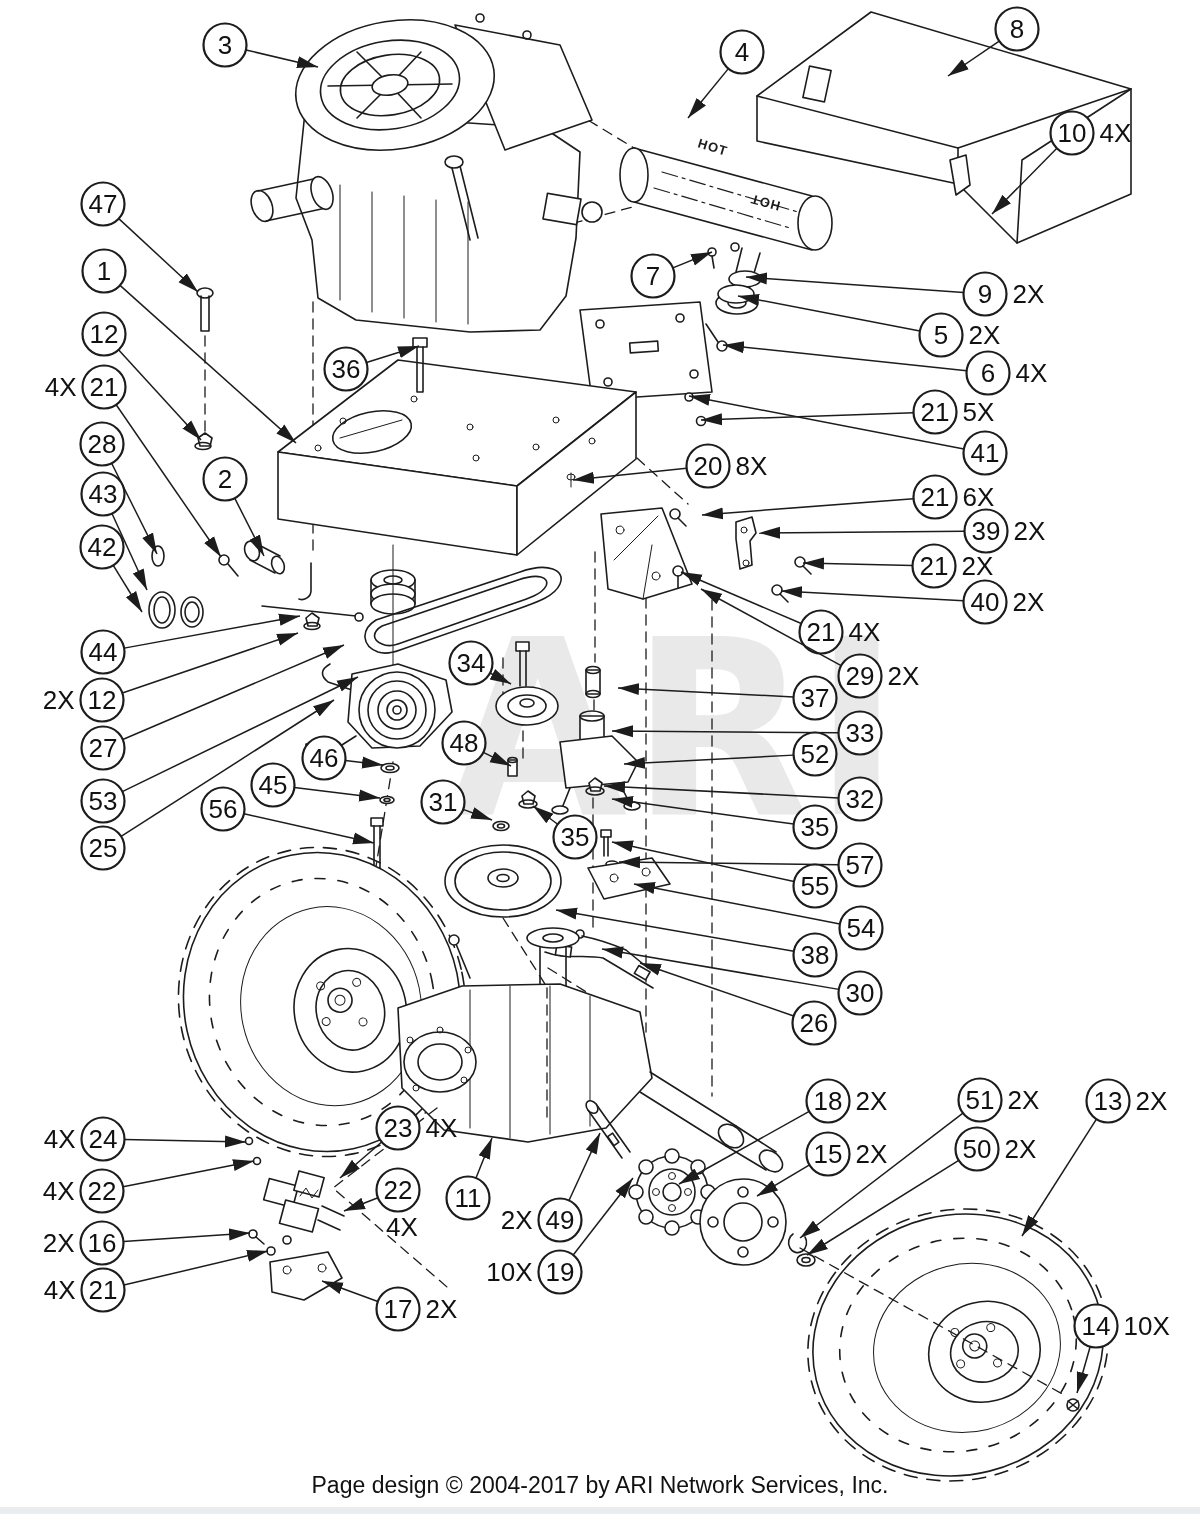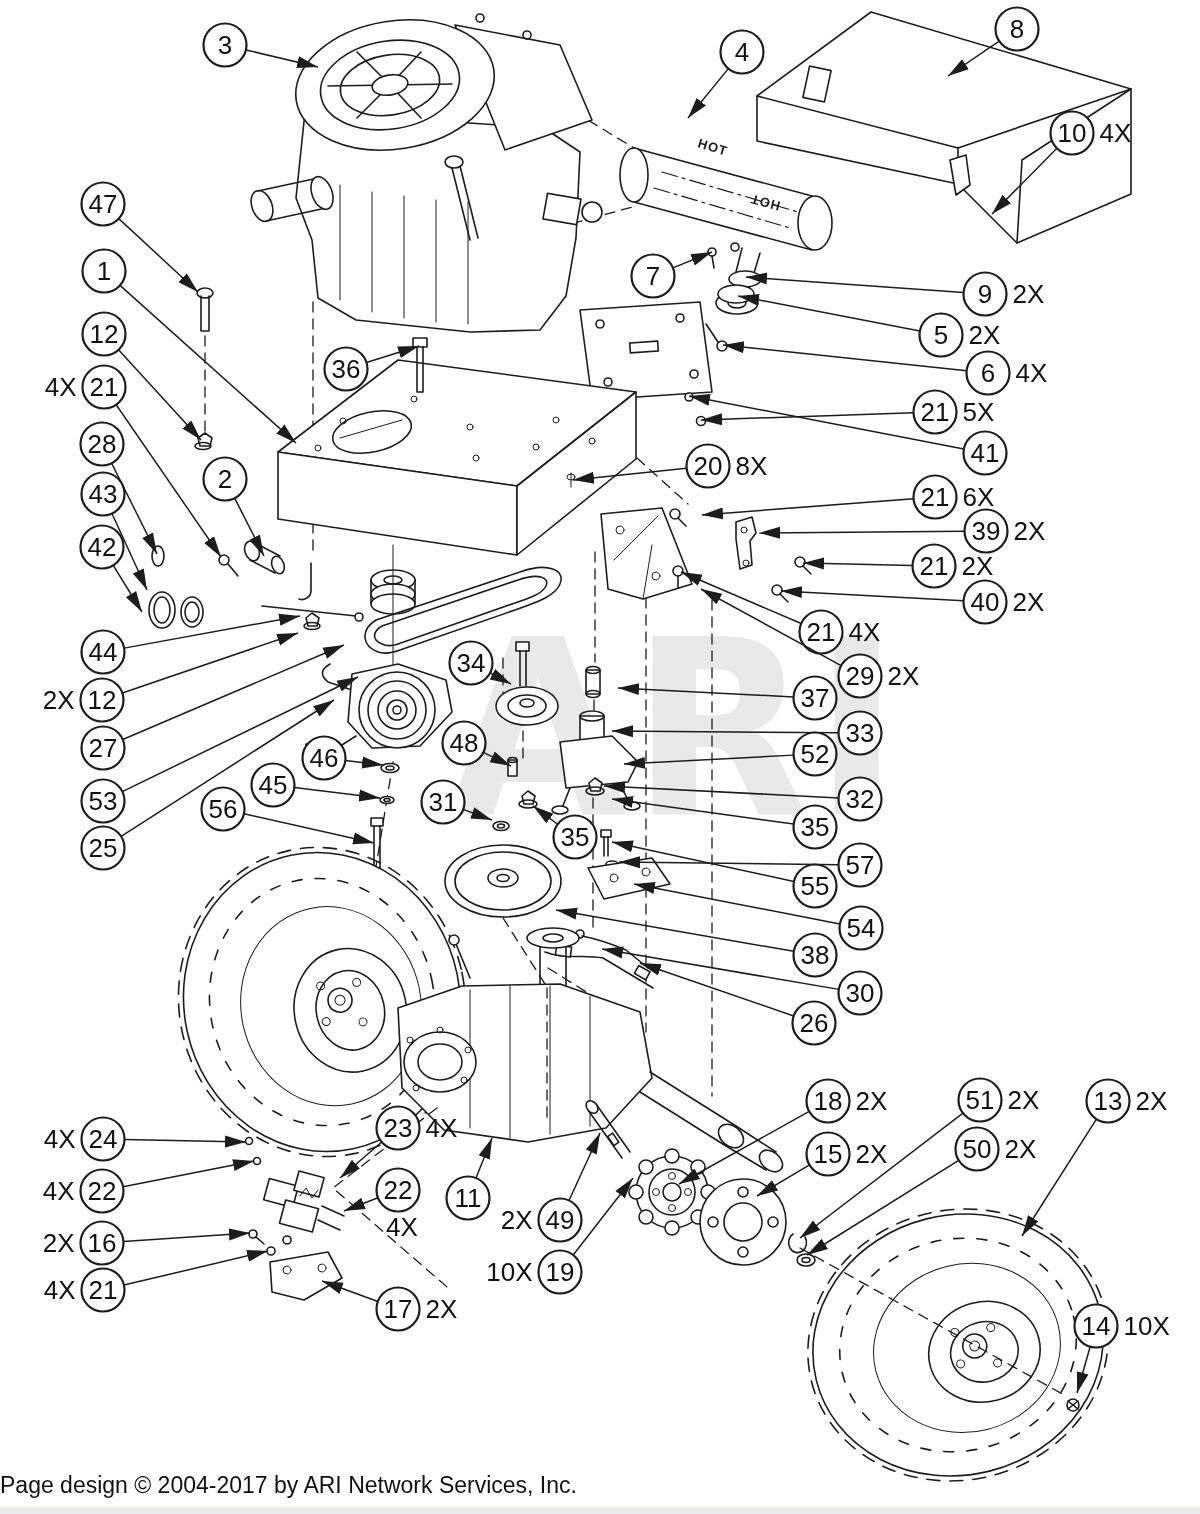--- a/index.html
+++ b/index.html
@@ -13,21 +13,21 @@
   svg.diagram .w{fill:#ffffff;}
   svg.diagram .thin{stroke-width:1;}
   svg.diagram .dash{stroke-dasharray:10 7;stroke-width:1.3;}
   svg.diagram .dashdot{stroke-dasharray:16 5 3 5;stroke-width:1.2;}
   svg.diagram .knob{fill:none;}
   svg.diagram .balloon{fill:#ffffff;stroke:#1c1c1c;stroke-width:2.2;}
   svg.diagram .leader{stroke:#1c1c1c;stroke-width:1.5;fill:none;}
   svg.diagram .bnum{fill:#111;stroke:none;font-family:"Liberation Sans",sans-serif;font-size:26px;text-anchor:middle;}
   svg.diagram .bmult{fill:#111;stroke:none;font-family:"Liberation Sans",sans-serif;font-size:26px;}
   svg.diagram .plabel{fill:#1c1c1c;stroke:none;font-family:"Liberation Sans",sans-serif;font-size:13px;font-weight:bold;letter-spacing:1px;}
-  .footer{position:absolute;left:0;right:0;top:1472px;z-index:2;
+  .footer{position:absolute;left:0;right:0;top:1472px;z-index:2;text-align:center;
     font-size:23px;color:#111;}
   .bottom-strip{position:absolute;left:0;right:0;top:1507px;height:7px;background:#e9edf0;z-index:2;}
 </style>
 </head>
 <body>
 
 <div class="page">
 
   <div class="watermark">ARI</div>
 

